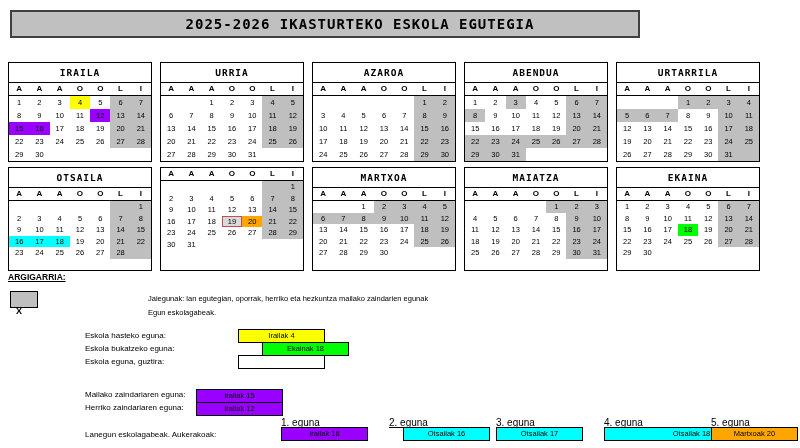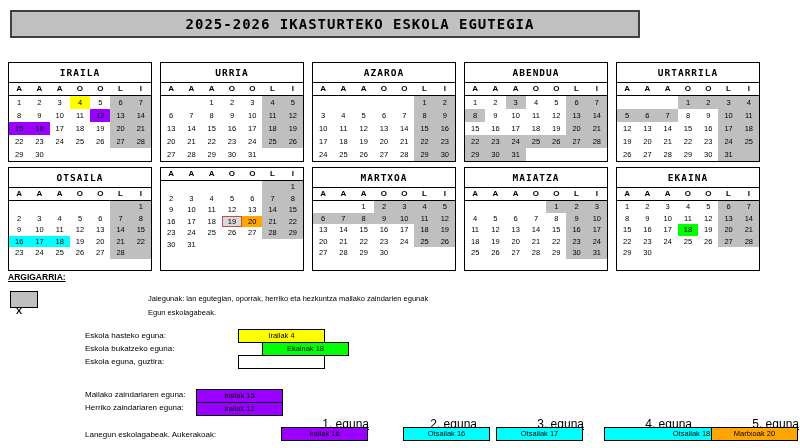--- a/index.html
+++ b/index.html
@@ -25,21 +25,21 @@
   #months-row-2 .cell{line-height:11.5px;}
   .legend-heading{position:absolute;left:8px;top:272px;font-weight:bold;
         text-decoration:underline;font-size:8.5px;}
   .swatch{position:absolute;left:10px;top:291px;width:26px;height:15px;border:1px solid #000;}
   .xsym{position:absolute;left:16px;top:306px;font-weight:bold;font-size:9px;}
   .ltext{position:absolute;font-size:7.5px;white-space:nowrap;}
   .llabel{position:absolute;font-size:8px;white-space:nowrap;}
   .lbox{position:absolute;width:85px;height:12px;border:1px solid #000;
         text-align:center;font-size:7.5px;line-height:12px;overflow:hidden;}
   .lbox.heavy{border-width:1.5px;}
-  .optlabel{position:absolute;width:88px;text-align:right;font-size:12px;text-decoration:underline;}
+  .optlabel{position:absolute;width:88px;text-align:left;font-size:10px;text-decoration:underline;}
 </style>
 </head>
 <body>
 
 <div class="page">
   <div class="title-bar" id="title-bar" style="background: rgb(192, 192, 192);">2025-2026 IKASTURTEKO ESKOLA EGUTEGIA</div>
 
   <div class="months-row" id="months-row-1">
       <div class="month">
         <div class="mtitle">IRAILA</div>

